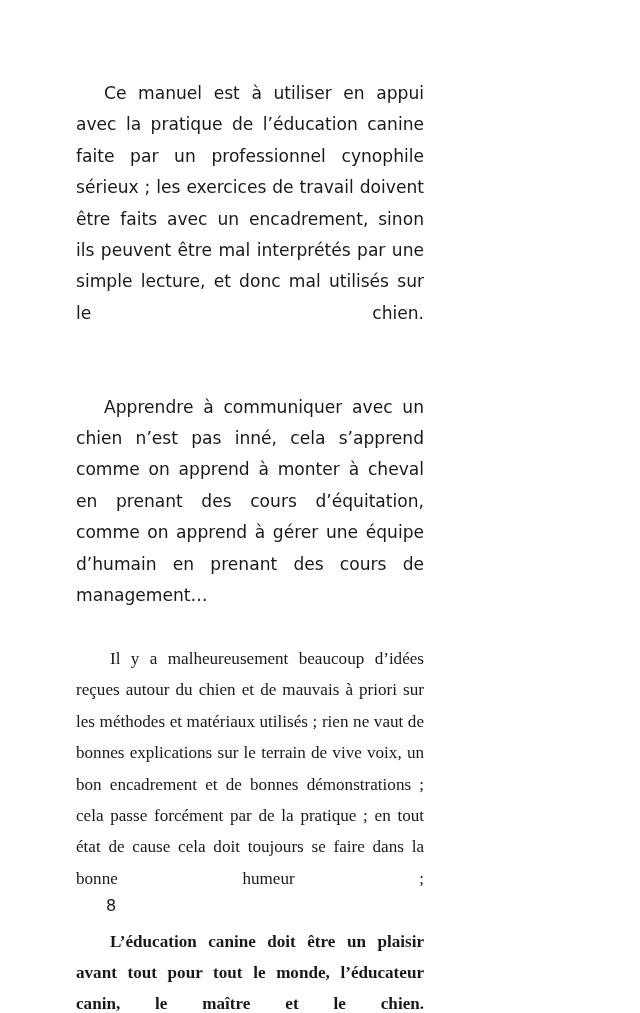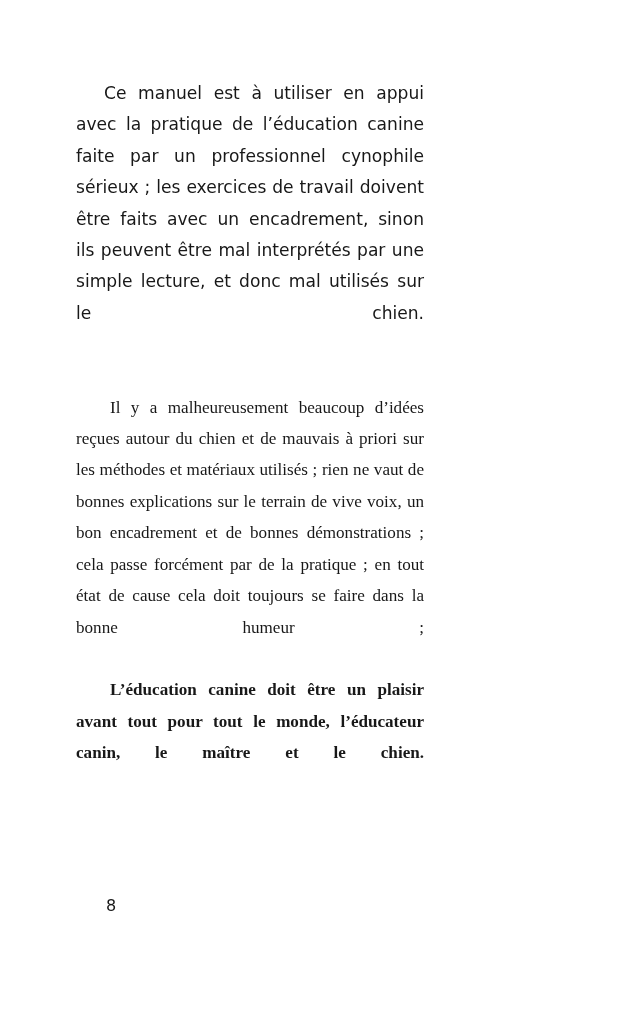--- a/index.html
+++ b/index.html
@@ -63,20 +63,21 @@
 </head>
 <body>
 
 <div class="page">
   <div class="body-text">
 
     <p class="para indent">Ce manuel est à utiliser en appui avec  la pratique de l’éducation canine faite par un professionnel cynophile sérieux ; les exercices de travail doivent être faits avec un encadrement,  sinon ils peuvent être mal interprétés par une simple lecture, et donc mal utilisés sur le chien.</p>
 
     <div class="gap"></div>
 
+    <p class="para indent">Apprendre à communiquer avec un chien n’est pas inné,  cela s’apprend comme on apprend à monter à cheval en prenant des cours d’équitation, comme on apprend à gérer une équipe d’humain en prenant des cours de management…</p>
 
 
     <p class="para indent-wide">Il y a malheureusement beaucoup d’idées reçues autour du chien et de mauvais à priori sur les méthodes et matériaux utilisés ; rien ne vaut de bonnes explications sur le terrain de vive voix, un bon encadrement et de bonnes démonstrations ; cela passe forcément par de la pratique ; en tout état de cause cela doit toujours se faire dans la bonne humeur ;</p>
 
     <p class="para indent-wide bold">L’éducation canine doit être un plaisir avant tout pour tout le monde, l’éducateur canin, le maître et le chien.</p>
 
   </div>
 
   <div class="page-number">8</div>
 </div>

